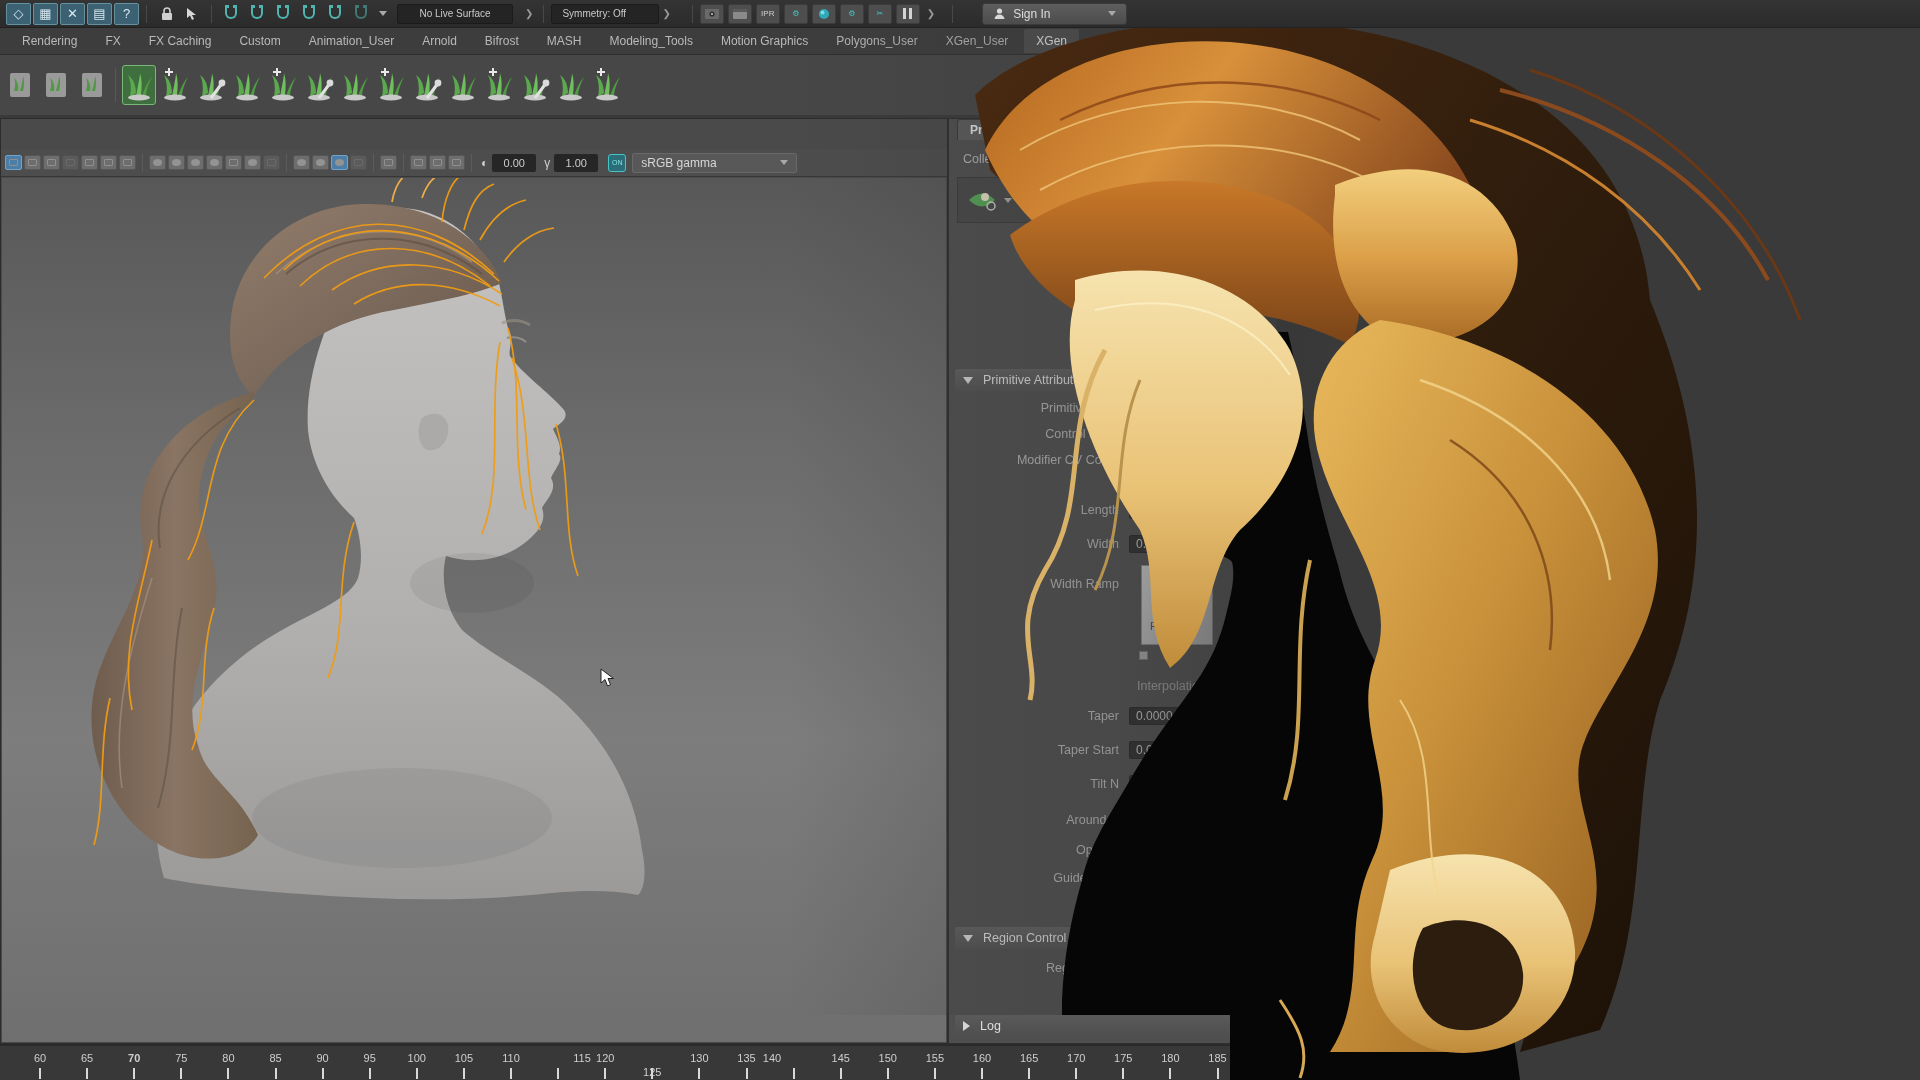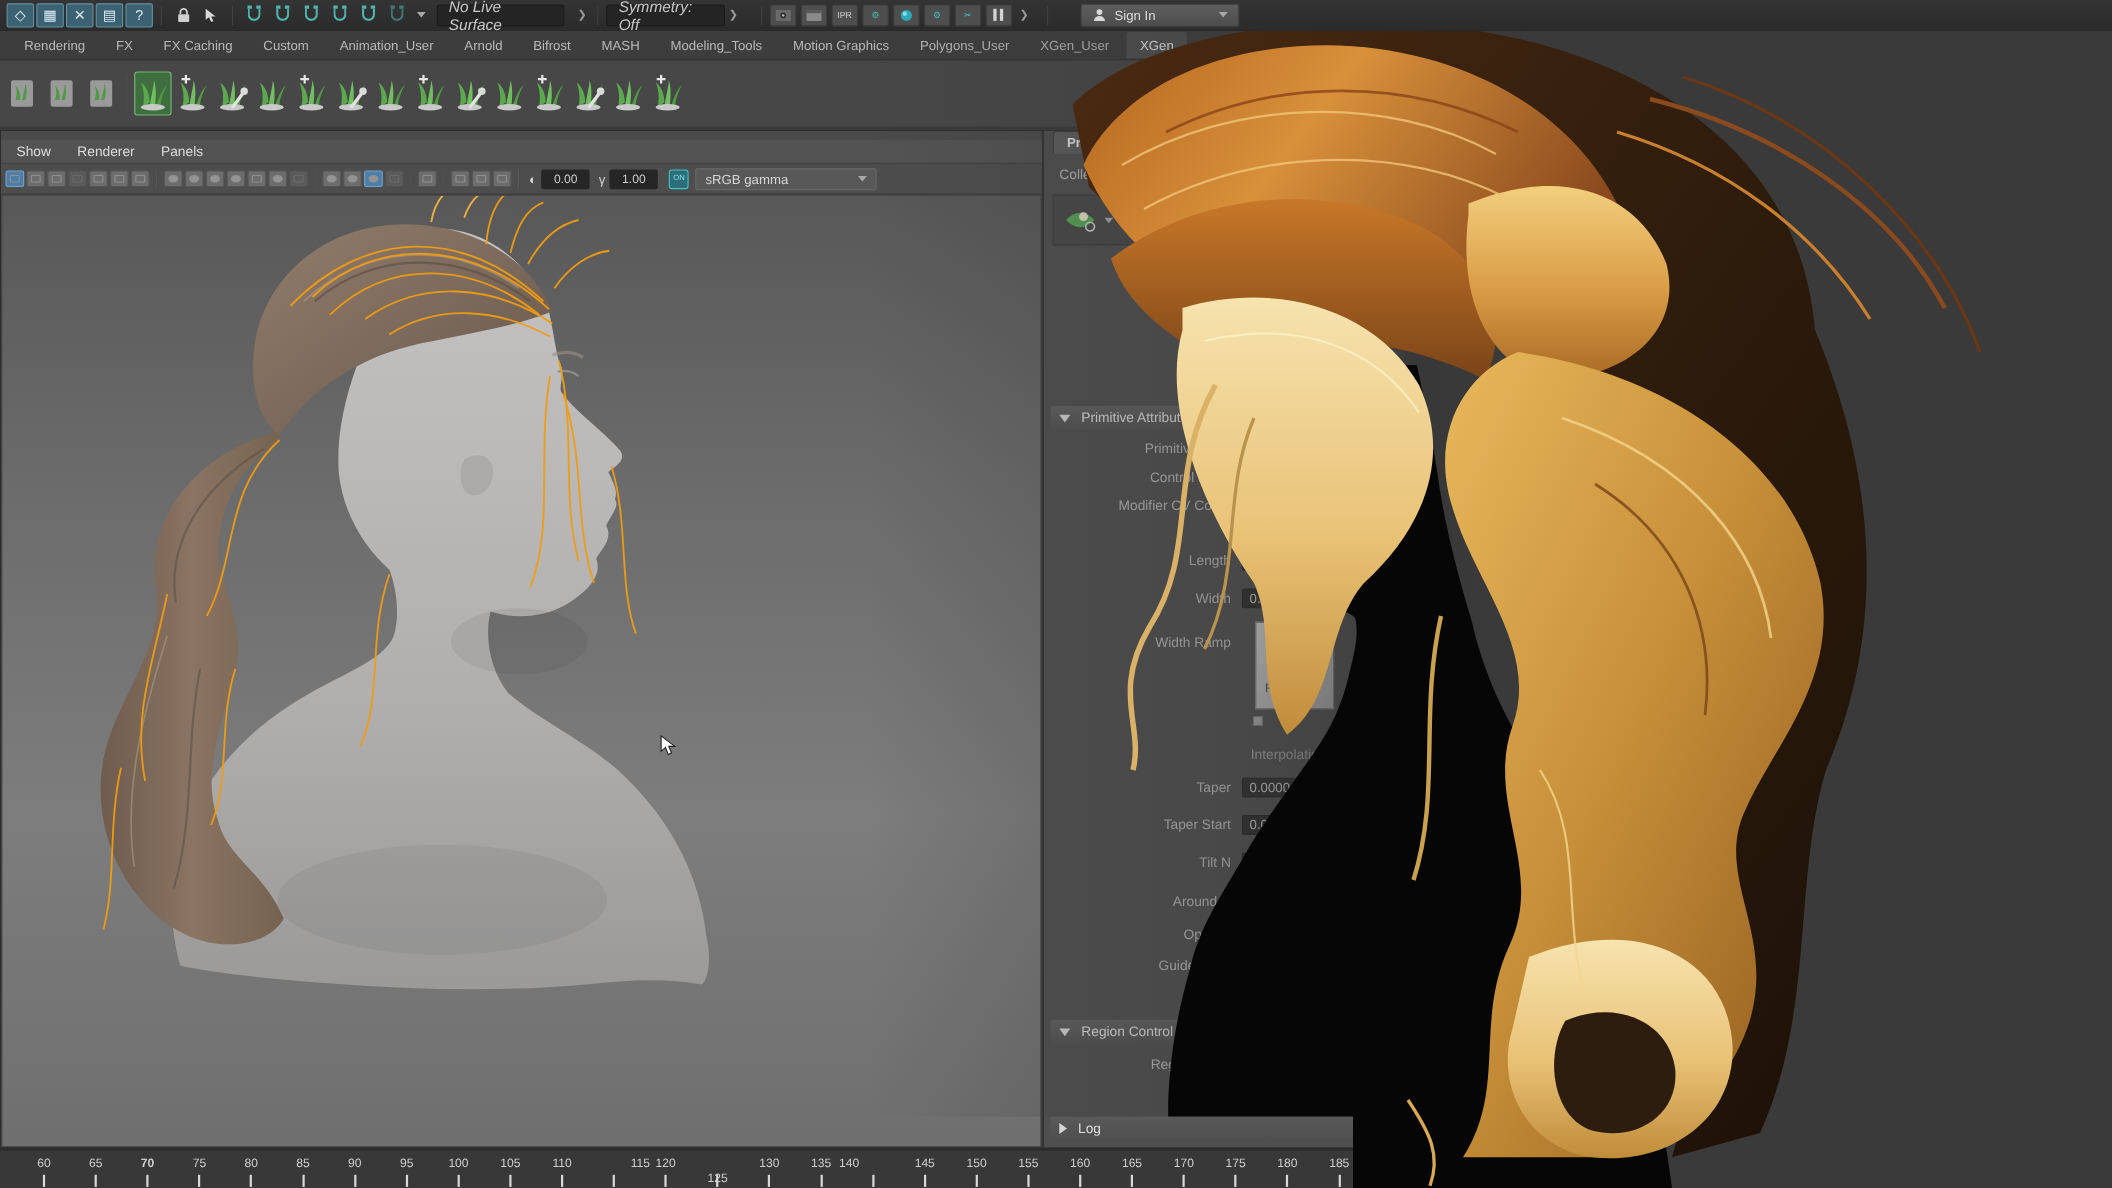--- a/index.html
+++ b/index.html
@@ -9,21 +9,21 @@
   
   .topbar { position:absolute; left:0; top:0; width:1920px; height:28px; background:linear-gradient(#343434,#2b2b2b); display:flex; align-items:center; border-bottom:1px solid #222; }
   .tb-group { display:flex; align-items:center; gap:2px; }
   .tb-btn { width:25px; height:22px; display:flex; align-items:center; justify-content:center; border-radius:2px; color:#d8e9f1; font-size:13px; }
   .tb-btn.blue { background:#3c6173; border:1px solid #64919f; }
   .tb-sep { width:1px; height:18px; background:#1f1f1f; border-right:1px solid #484848; margin:0 7px; }
   .magnet { width:12px; height:11px; border:2px solid #4fb3ae; border-top:none; border-radius:0 0 7px 7px; position:relative; }
   .magnet::after { content:""; position:absolute; left:-2px; top:-3px; width:4px; height:3px; background:#4fb3ae; box-shadow:8px 0 0 #4fb3ae; }
   .m-wrap { width:24px; height:22px; display:flex; align-items:center; justify-content:center; }
   .caret { width:0; height:0; border-left:4px solid transparent; border-right:4px solid transparent; border-top:5px solid #a9a9a9; }
-  .tb-field { height:20px; background:#242424; border:1px solid #1b1b1b; color:#c9c9c9; font-size:14px; display:flex; align-items:center; justify-content:center; padding:0 10px; border-radius:2px;font-style:italic; }
+  .tb-field { height:20px; background:#242424; border:1px solid #1b1b1b; color:#c9c9c9; font-size:10px; display:flex; align-items:center; justify-content:center; padding:0 10px; border-radius:2px; }
   .collapse-arrow { color:#9a9a9a; font-size:10px; margin:0 3px; }
   .rnd-btn { width:24px; height:20px; background:#4e4e4e; border:1px solid #3c3c3c; border-radius:2px; display:flex; align-items:center; justify-content:center; font-size:8px; color:#cfcfcf; }
   .rnd-btn.teal { color:#44c3c3; }
   .pause-bars { display:flex; gap:3px; } .pause-bars i { width:3px; height:11px; background:#d3d3d3; }
   .signin { height:22px; background:linear-gradient(#5e5e5e,#4c4c4c); border:1px solid #3a3a3a; border-radius:3px; display:flex; align-items:center; gap:7px; padding:0 10px; color:#dddddd; font-size:12px; }
 
   
   .shelf-tabs { position:absolute; left:0; top:28px; width:1920px; height:27px; background:#3d3d3d; border-bottom:1px solid #2e2e2e; display:flex; align-items:center; padding-left:10px; gap:4px; }
   .shelf-tab { color:#b9b9b9; font-size:12px; padding:5px 12px; cursor:default; }
   .shelf-tab.active { background:#4f4f4f; color:#ececec; border-radius:2px 2px 0 0; }
@@ -340,25 +340,20 @@
           <path d="M7 29 C9 19 7 11 5 7 C11 11 13 19 13 25" fill="#5ca84e"></path>
           <path d="M13 29 C15 17 17 9 17 5 C19 11 19 19 18 27" fill="#6fbf5f"></path>
           <path d="M19 29 C21 21 25 13 29 9 C25 17 23 23 23 28" fill="#4f9a43"></path>
           <ellipse cx="16" cy="29.5" rx="11" ry="3" fill="#c9c9c9"></ellipse>
           <path d="M6 4 h8 M10 0 v8" stroke="#e8e8e8" stroke-width="2"></path>
         </svg>
       </div>
     </div>
 
   <div class="vp-panel">
-    <div class="vp-menubar">
-      <span class="vp-menu">Show</span>
-      <span class="vp-menu">Renderer</span>
-      <span class="vp-menu">Panels</span>
-    </div>
     <div class="vp-toolbar">
       <span id="vp-icons" style="display:flex;align-items:center;">
           <span class="vpi sel"></span>
           <span class="vpi"></span>
           <span class="vpi"></span>
           <span class="vpi dim"></span>
           <span class="vpi"></span>
           <span class="vpi"></span>
           <span class="vpi"></span>
           <span class="vp-div"></span>

